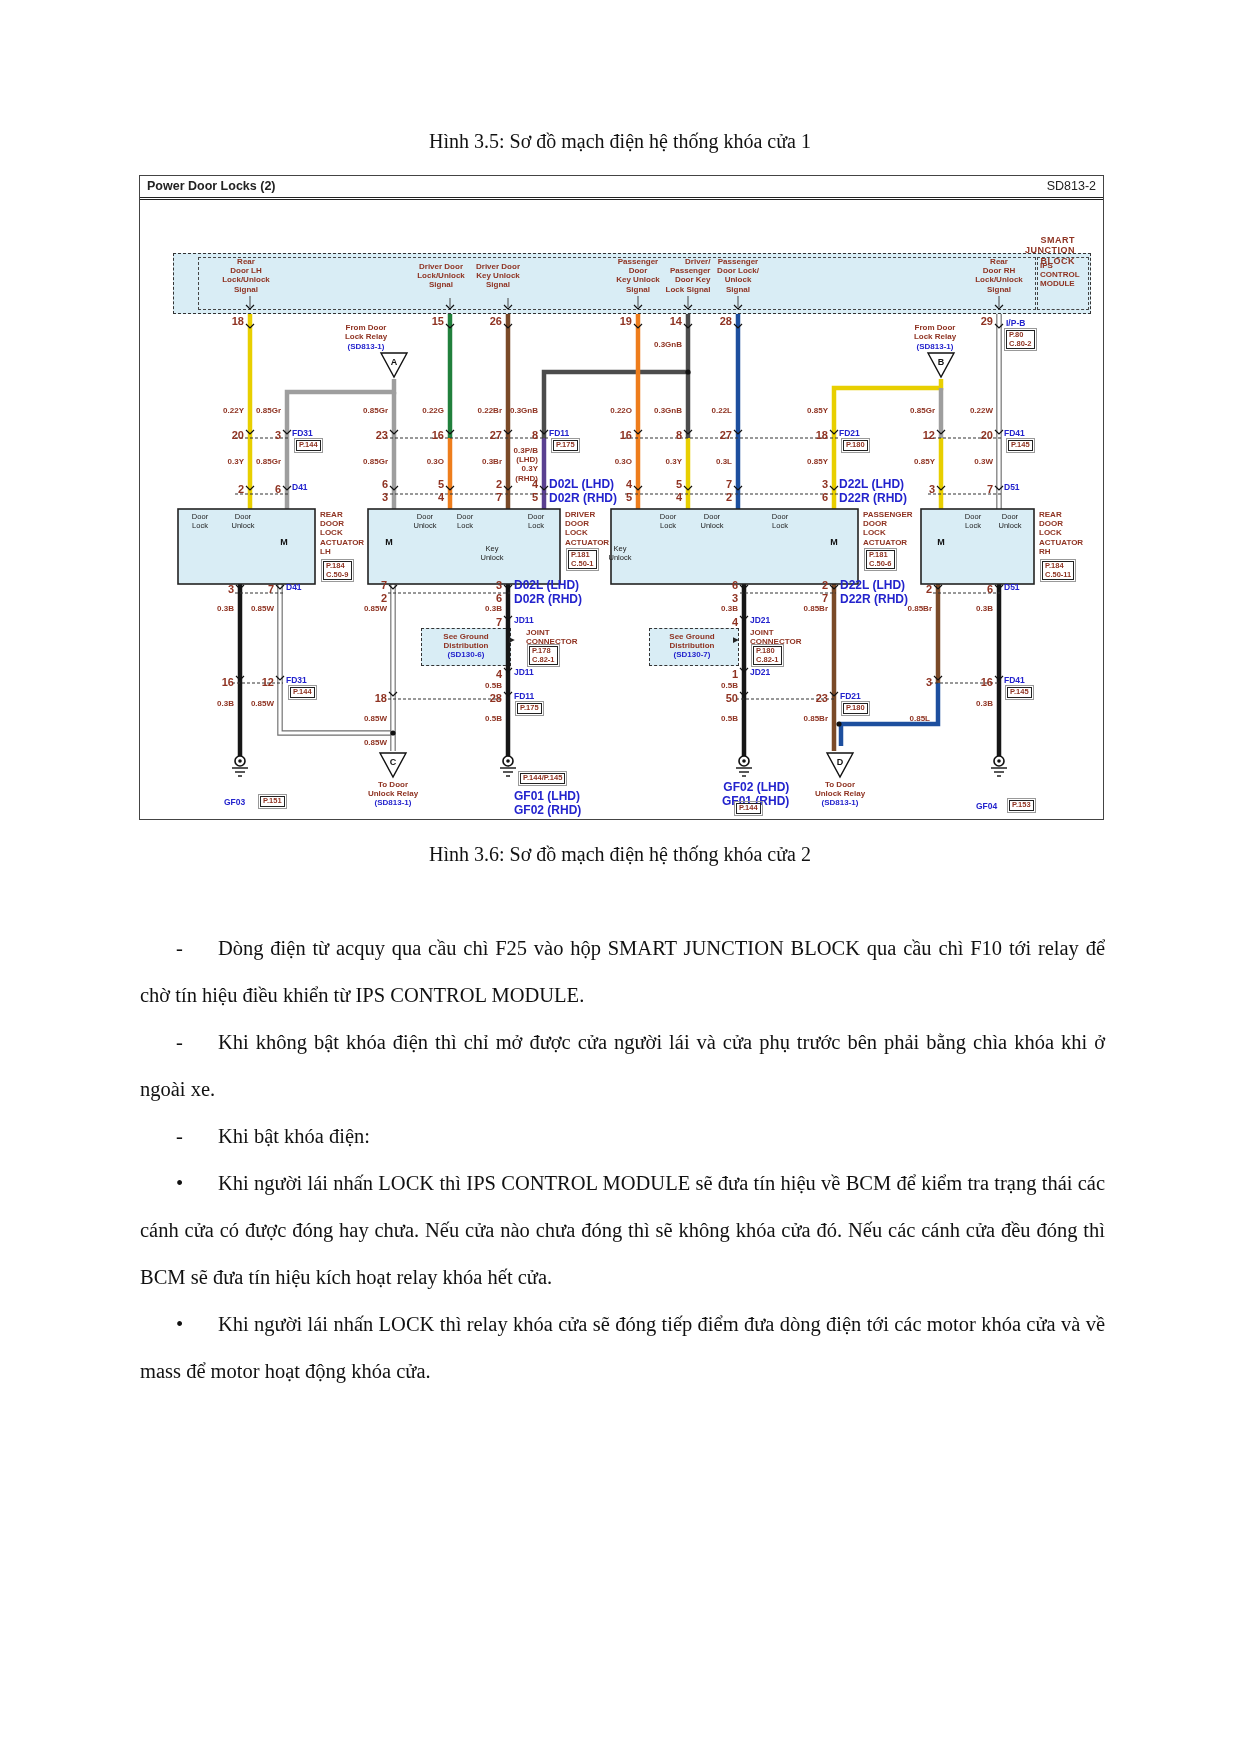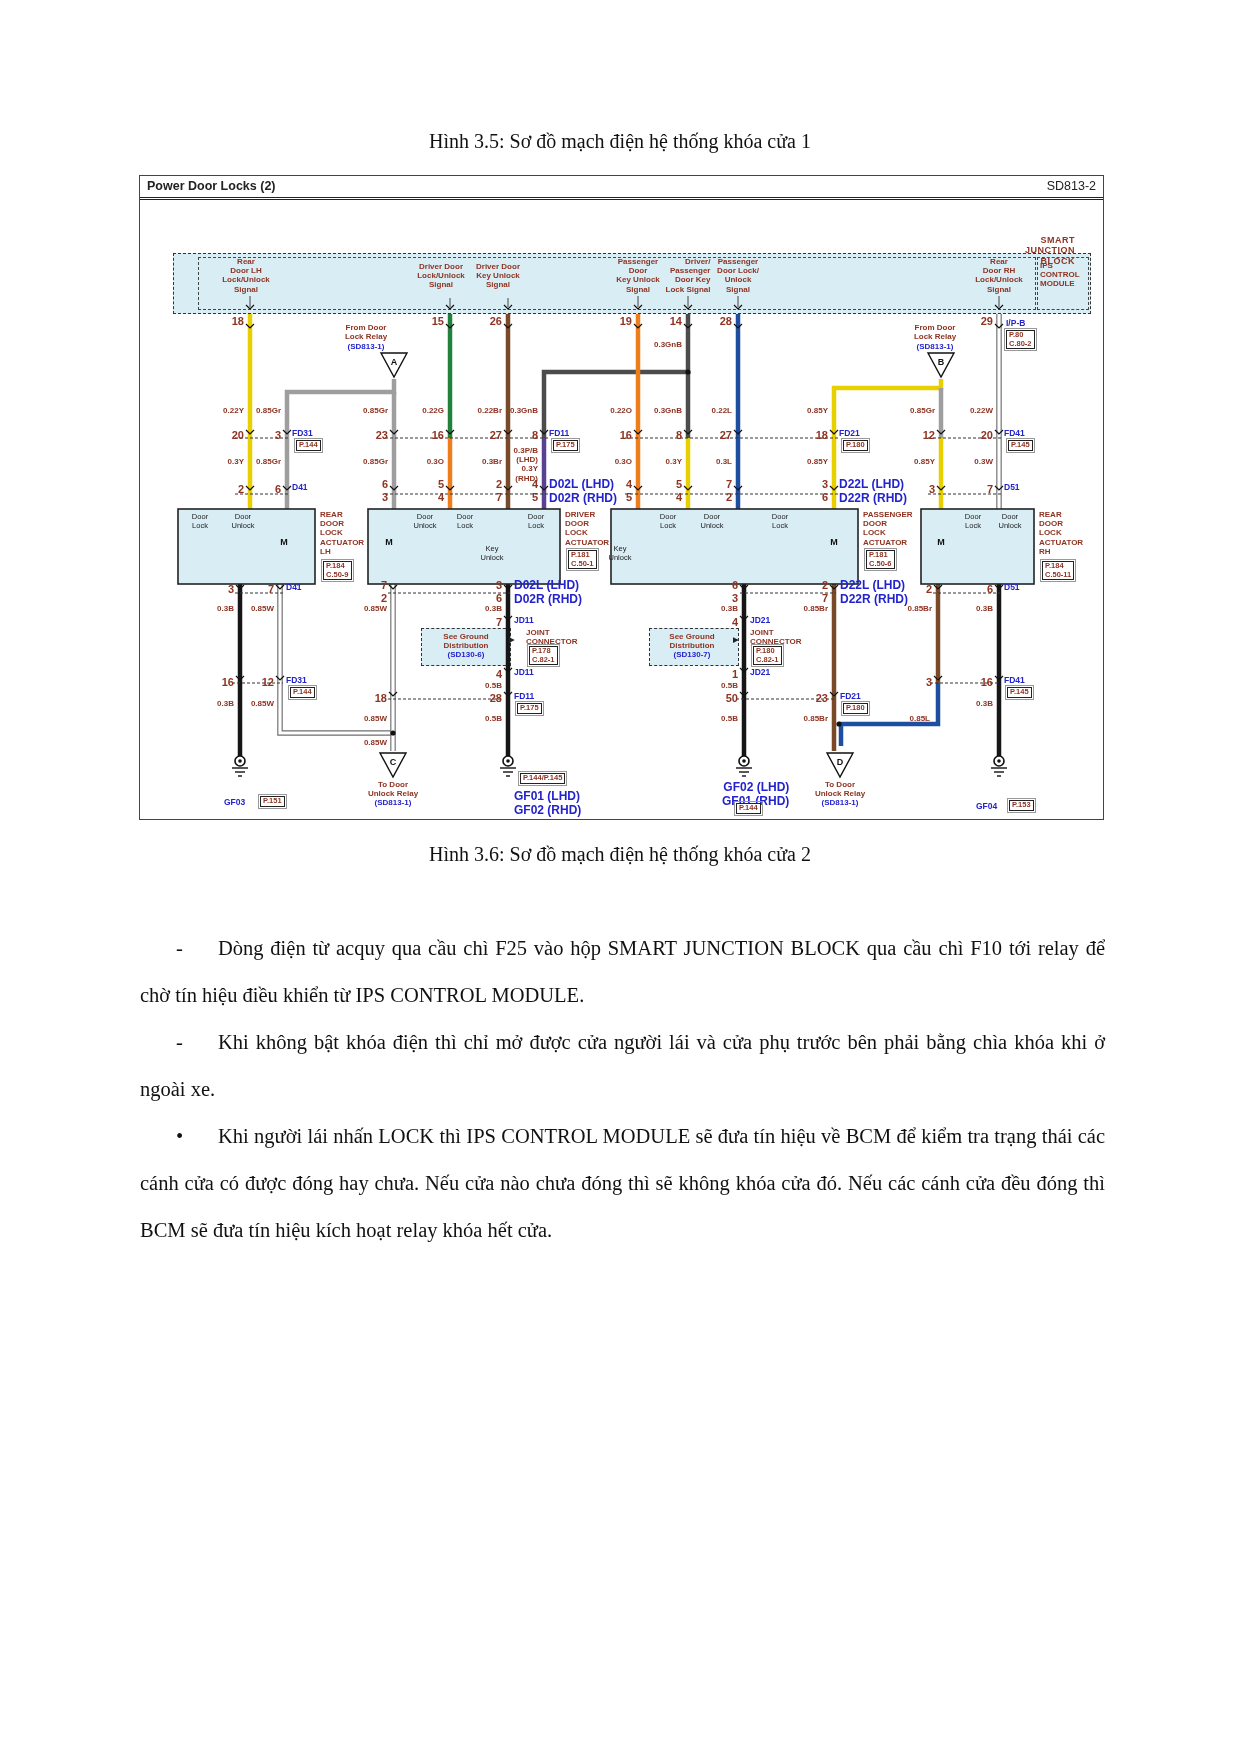--- a/index.html
+++ b/index.html
@@ -480,14 +480,16 @@
     <span class="ttl">Power Door Locks (2)</span>
     <span class="code">SD813-2</span>
   </div>
 </div>
 
 <div class="caption" id="cap-bottom">Hình 3.6: Sơ đồ mạch điện hệ thống khóa cửa 2</div>
 
 <div id="bodytext">
   <p class="item"><span class="marker">-</span><span>Dòng điện từ acquy qua cầu chì F25 vào hộp SMART JUNCTION BLOCK qua cầu chì F10 tới relay để chờ tín hiệu điều khiển từ IPS CONTROL MODULE.</span></p>
   <p class="item"><span class="marker">-</span><span>Khi không bật khóa điện thì chỉ mở được cửa người lái và cửa phụ trước bên phải bằng chìa khóa khi ở ngoài xe.</span></p>
+  <p class="item"><span class="marker">-</span><span>Khi bật khóa điện:</span></p>
   <p class="item"><span class="marker">•</span><span>Khi người lái nhấn LOCK thì IPS CONTROL MODULE sẽ đưa tín hiệu về BCM để kiểm tra trạng thái các cánh cửa có được đóng hay chưa. Nếu cửa nào chưa đóng thì sẽ không khóa cửa đó. Nếu các cánh cửa đều đóng thì BCM sẽ đưa tín hiệu kích hoạt relay khóa hết cửa.</span></p>
+  <p class="item"><span class="marker">•</span><span>Khi người lái nhấn LOCK thì relay khóa cửa sẽ đóng tiếp điểm đưa dòng điện tới các motor khóa cửa và về mass để motor hoạt động khóa cửa.</span></p>
 </div>
 
 </body></html>

